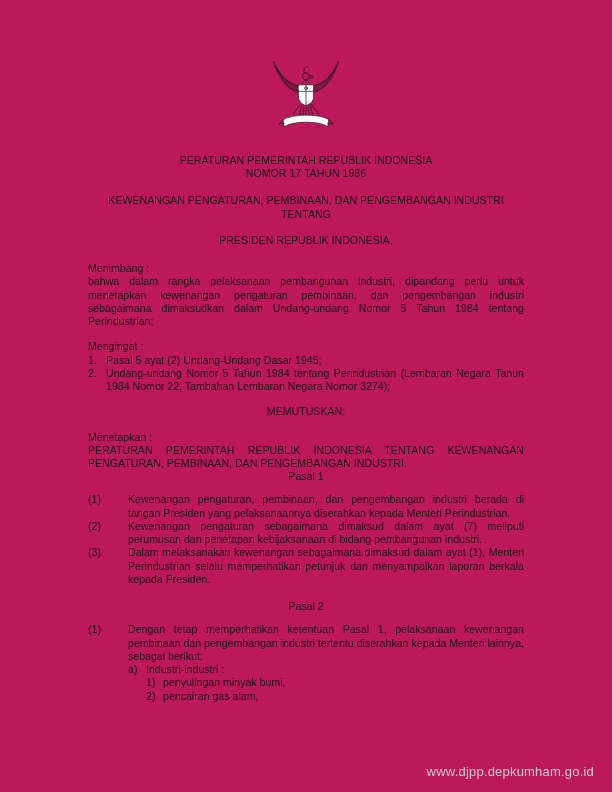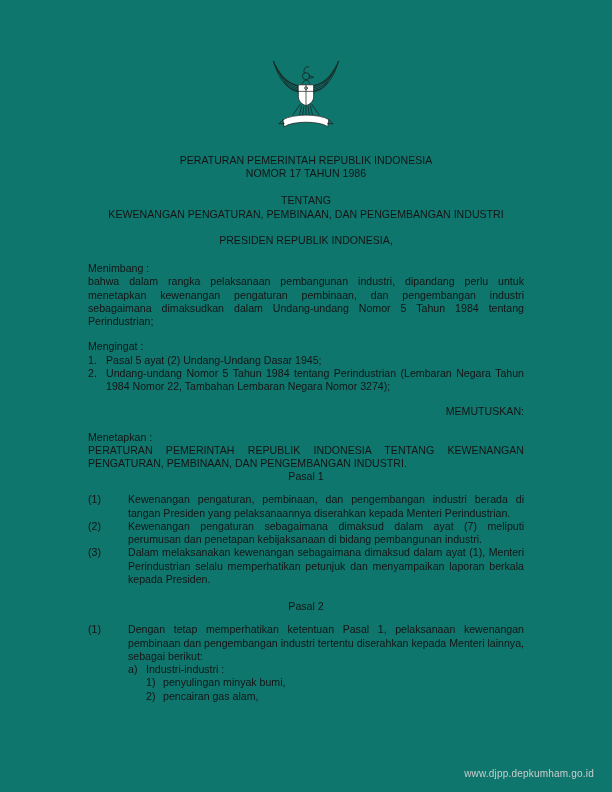--- a/index.html
+++ b/index.html
@@ -1,49 +1,49 @@
 <!DOCTYPE html>
 <html><head>
 <meta charset="utf-8">
 <style>
   html, body { margin: 0; padding: 0; background: #e9e9e9; }
   .page {
-    width: 612px; height: 792px; margin: 0 auto; background: #0f766e;
+    width: 612px; height: 792px; margin: 0 auto; background: #be185d;
     position: relative; overflow: hidden;
     font-family: "Liberation Sans", "DejaVu Sans", sans-serif;
     font-size: 10.6px; line-height: 1.25; color: #141414;
   }
   .content { padding: 50px 88px 0 88px; }
   .center { text-align: center; }
   .emblem-wrap { display: flex; justify-content: center; margin-bottom: 18px; }
   .title-block { margin-bottom: 14px; }
   .tentang-block { margin-bottom: 13px; }
   .presiden-line { margin-bottom: 15px; }
   .clause { display: flex; margin-bottom: 12px; flex-direction: column; }
   .clause-label { width: 74px; flex: none; }
   .clause-body { flex: 1; text-align: justify; }
   .numitem { display: flex; }
   .numitem .n { width: 18px; flex: none; }
   .numitem .t { flex: 1; text-align: justify; }
-  .memutuskan { margin-bottom: 12px; text-align: right; }
+  .memutuskan { margin-bottom: 12px; }
   .menetapkan { margin-bottom: 0; }
   .pasal-heading { margin-bottom: 10px; text-align: center; }
   .pasal-block { margin-bottom: 14px; }
   .pasal-item { display: flex; }
   .pasal-item .pn { width: 40px; flex: none; }
   .pasal-item .pt { flex: 1; text-align: justify; }
   .subitem { display: flex; }
   .subitem .sn { width: 18px; flex: none; }
   .subitem .st { flex: 1; }
   .subsub { display: flex; }
   .subsub .ssn { width: 17px; flex: none; }
   .subsub .sst { flex: 1; }
   .watermark {
     position: absolute; right: 18px; bottom: 12px;
-    color: #cccccc; font-size: 10px; letter-spacing: 0.2px;
+    color: #cccccc; font-size: 13px; letter-spacing: 0.2px;
   }
 </style>
 </head>
 <body>
 
 <div class="page">
   <div class="content">
 
     <div class="emblem-wrap">
       <svg viewBox="0 0 140 150" width="76" height="86" aria-label="Garuda Pancasila">
@@ -87,22 +87,22 @@
         </g>
       </svg>
     </div>
 
     <div class="title-block center">
       <div>PERATURAN PEMERINTAH REPUBLIK INDONESIA</div>
       <div>NOMOR 17 TAHUN 1986</div>
     </div>
 
     <div class="tentang-block center">
+      <div>KEWENANGAN PENGATURAN, PEMBINAAN, DAN PENGEMBANGAN INDUSTRI</div>
       <div>TENTANG</div>
-      <div>KEWENANGAN PENGATURAN, PEMBINAAN, DAN PENGEMBANGAN INDUSTRI</div>
     </div>
 
     <div class="presiden-line center">PRESIDEN REPUBLIK INDONESIA,</div>
 
     <div class="clause">
       <div class="clause-label">Menimbang :</div>
       <div class="clause-body">bahwa dalam rangka pelaksanaan pembangunan industri, dipandang perlu untuk menetapkan kewenangan pengaturan pembinaan, dan pengembangan industri sebagaimana dimaksudkan dalam Undang-undang Nomor 5 Tahun 1984 tentang Perindustrian;</div>
     </div>
 
     <div class="clause">

